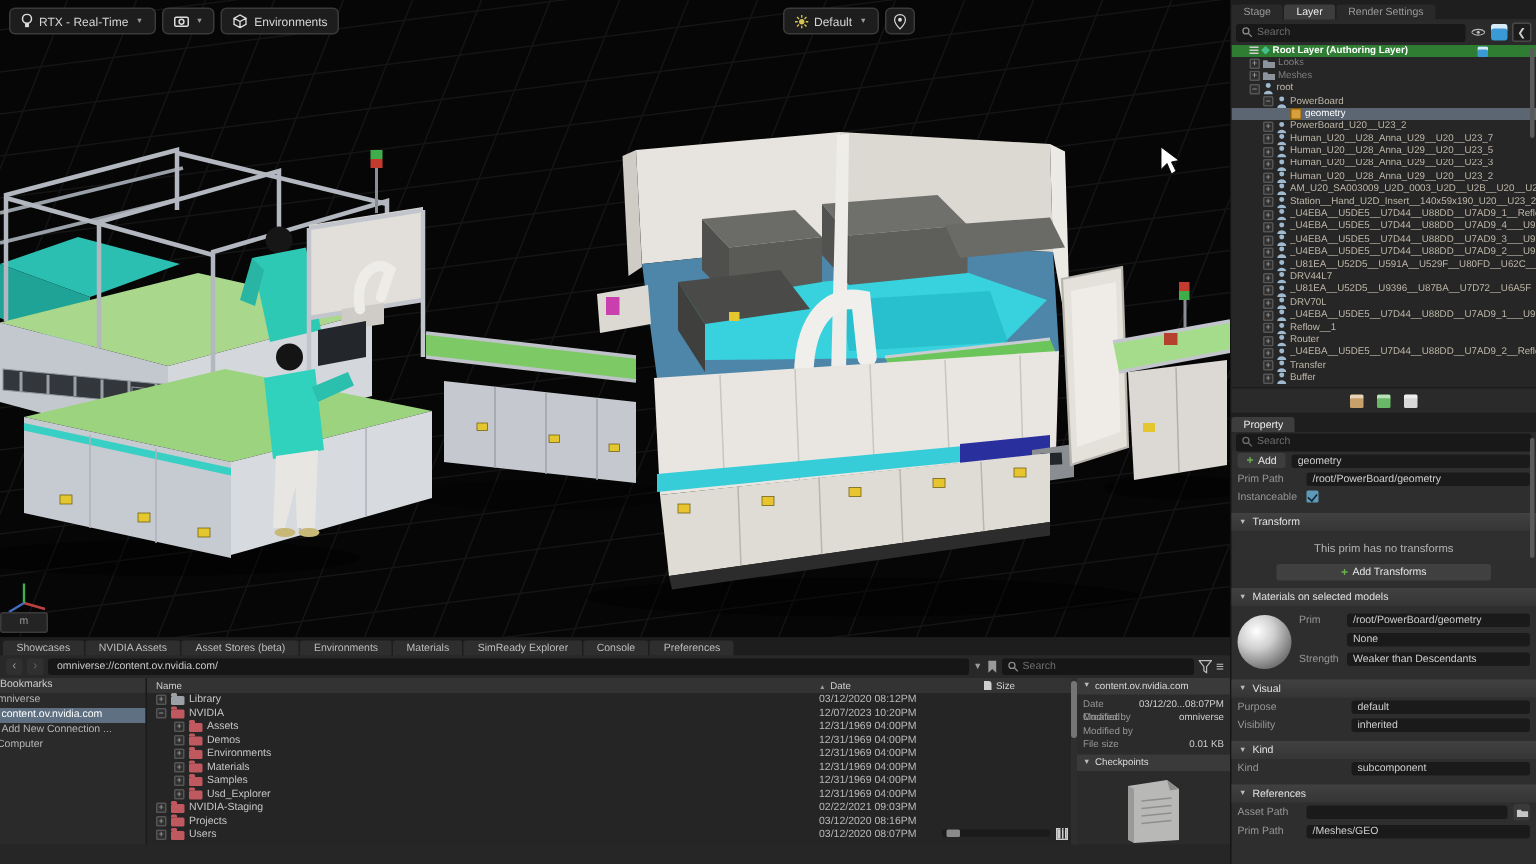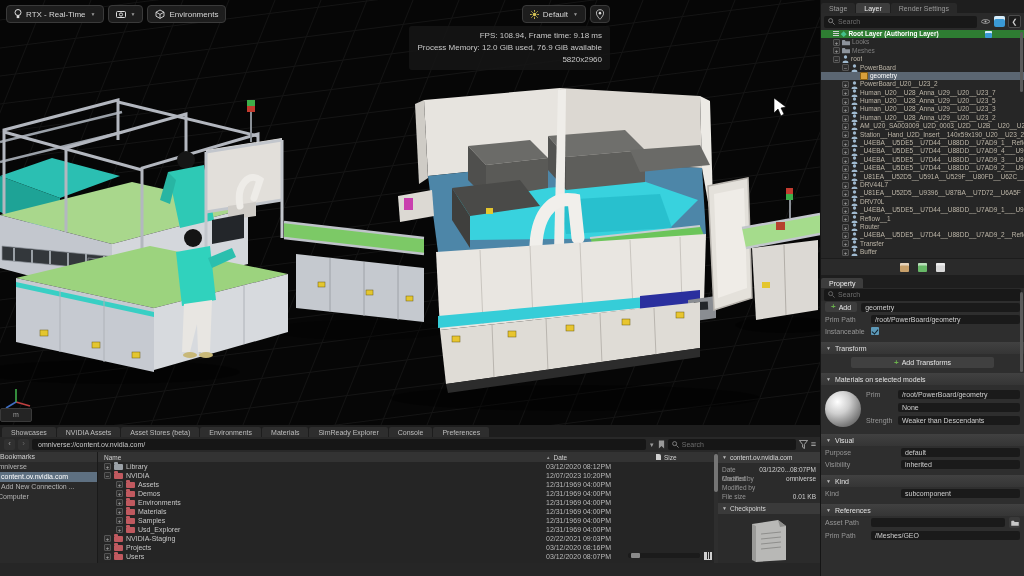--- a/index.html
+++ b/index.html
@@ -394,25 +394,20 @@
         <span class="caret">▼</span>
       </div>
       <div class="roundbtn">
         <svg width="8" height="11" viewBox="0 0 10 13">
             <path d="M5,0.5 C2.2,0.5 0.5,2.4 0.5,4.8 C0.5,8 5,12.5 5,12.5 C5,12.5 9.5,8 9.5,4.8 C9.5,2.4 7.8,0.5 5,0.5 Z" fill="none" stroke="#ddd"></path>
             <circle cx="5" cy="4.8" r="1.6" fill="#ddd"></circle>
           </svg>
       </div>
     </div>
 
-    <div id="stats">
-      <div>FPS: 108.94, Frame time: 9.18 ms</div>
-      <div>Process Memory: 12.0 GiB used, 76.9 GiB available</div>
-      <div>5820x2960</div>
-    </div>
 
     <svg id="axis-gizmo" width="34" height="26" viewBox="0 0 34 26">
       <g stroke-width="1.6">
           <line x1="14" y1="16" x2="28" y2="20" stroke="#c04040"></line>
           <line x1="14" y1="16" x2="14" y2="3" stroke="#3fae4a"></line>
           <line x1="14" y1="16" x2="4" y2="22" stroke="#3f6ec0"></line>
         </g>
     </svg>
     <div id="axis-badge">m</div>
   </div>
@@ -739,20 +734,21 @@
     </div>
     <div class="prow">
       <span class="plabel" style="width:42px;">Instanceable</span>
       <span class="checkbox"></span>
     </div>
 
     <div class="sechdr">
         <span class="tri">▼</span>
         <span>Transform</span>
       </div>
+    <div id="notransforms">This prim has no transforms</div>
     <div id="addtransforms">
         <span class="plus">+</span>
         <span>Add Transforms</span>
       </div>
 
     <div class="sechdr">
         <span class="tri">▼</span>
         <span>Materials on selected models</span>
       </div>
     <div id="matblock">

